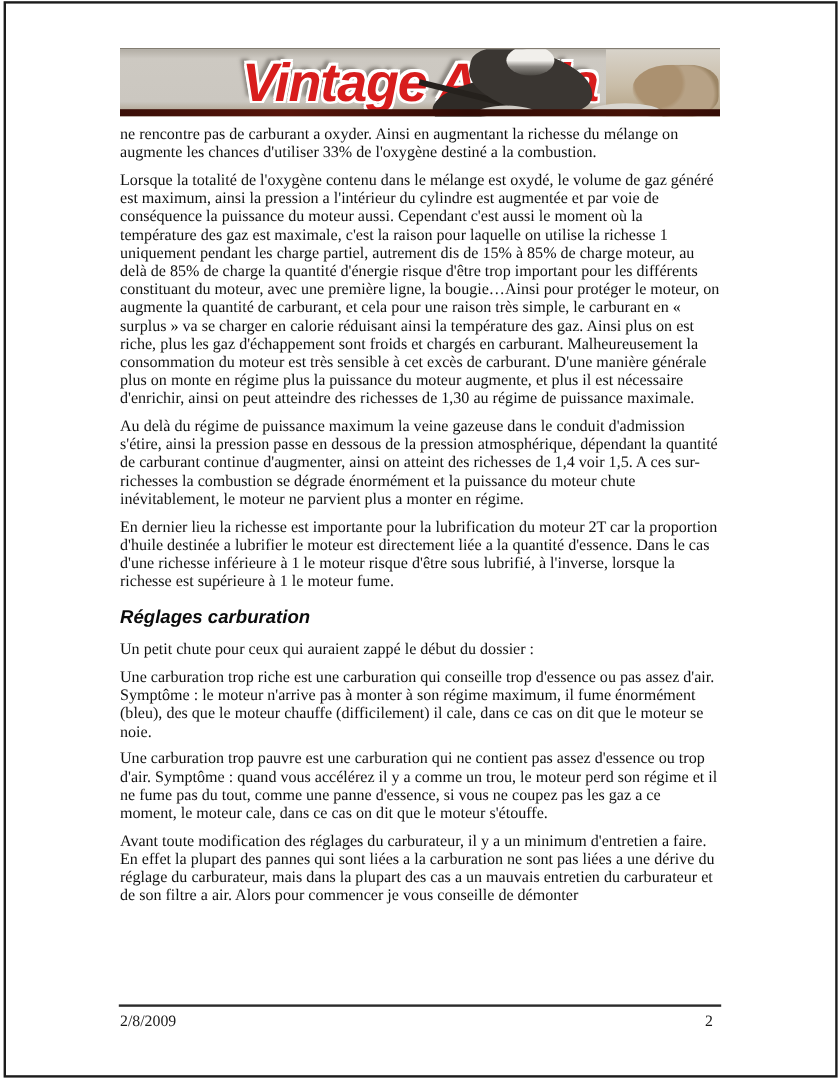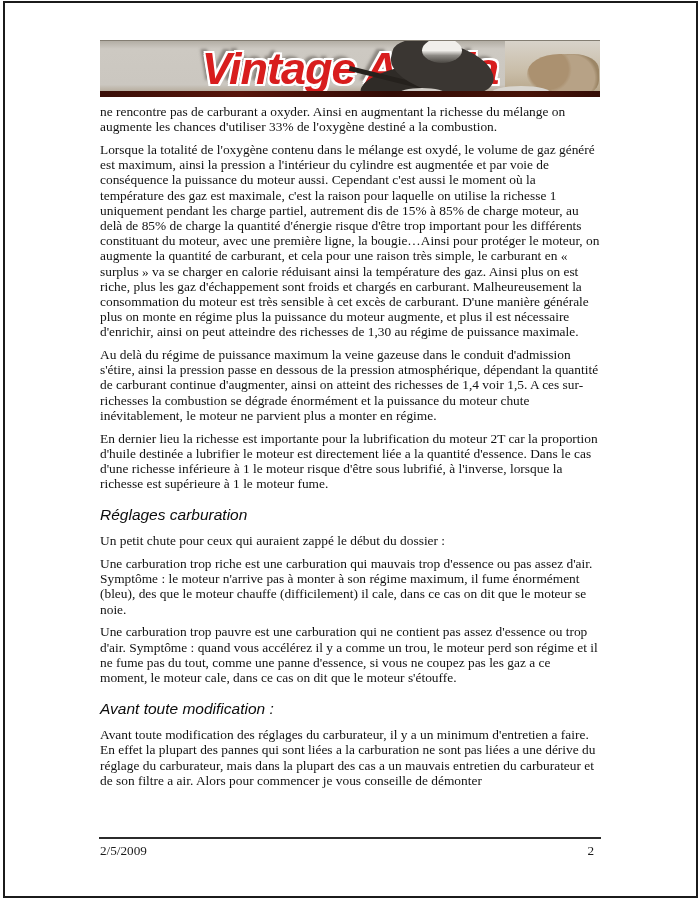--- a/index.html
+++ b/index.html
@@ -50,21 +50,21 @@
     background:linear-gradient(90deg,#3a0f08 0%,#58150b 28%,#range 0,#310b05 58%,#471308 85%,#350d06 100%); }
   .banner-strip{ background:linear-gradient(90deg,#3a0f08 0%,#58150b 28%,#310b05 58%,#471308 85%,#350d06 100%); }
 
   
   .content {
     position:absolute; left:100px; top:104px; width:501px;
     font-size:13.4px; line-height:15.2px; color:#121212;
   }
   .content p { margin:0 0 7.5px 0; }
   .content h2 {
-    font-family:"Liberation Sans", sans-serif; font-style:italic; font-weight:normal;
+    font-family:"Liberation Sans", sans-serif; font-style:italic; font-weight:bold;
     font-size:15.5px; line-height:18px; color:#0c0c0c; margin:15px 0 9px 0;
   }
 
   
   .footer-rule { position:absolute; left:99px; top:837px; width:502px; height:0; border-top:2px solid #2b2b2b; }
   .footer-row  {
     position:absolute; left:100px; top:843px; width:494px;
     display:flex; justify-content:space-between;
     font-size:13.2px; color:#1a1a1a;
   }
@@ -90,26 +90,25 @@
   </div>
 
   <div class="content">
     <p>ne rencontre pas de carburant a oxyder. Ainsi en augmentant la richesse du mélange on augmente les chances d'utiliser 33% de l'oxygène destiné a la combustion.</p>
     <p>Lorsque la totalité de l'oxygène contenu dans le mélange est oxydé, le volume de gaz généré est maximum, ainsi la pression a l'intérieur du cylindre est augmentée et par voie de conséquence la puissance du moteur aussi. Cependant c'est aussi le moment où la température des gaz est maximale, c'est la raison pour laquelle on utilise la richesse 1 uniquement pendant les charge partiel, autrement dis de 15% à 85% de charge moteur, au delà de 85% de charge la quantité d'énergie risque d'être trop important pour les différents constituant du moteur, avec une première ligne, la bougie…Ainsi pour protéger le moteur, on augmente la quantité de carburant, et cela pour une raison très simple, le carburant en « surplus » va se charger en calorie réduisant ainsi la température des gaz. Ainsi plus on est riche, plus les gaz d'échappement sont froids et chargés en carburant. Malheureusement la consommation du moteur est très sensible à cet excès de carburant. D'une manière générale plus on monte en régime plus la puissance du moteur augmente, et plus il est nécessaire d'enrichir, ainsi on peut atteindre des richesses de 1,30 au régime de puissance maximale.</p>
     <p>Au delà du régime de puissance maximum la veine gazeuse dans le conduit d'admission s'étire, ainsi la pression passe en dessous de la pression atmosphérique, dépendant la quantité de carburant continue d'augmenter, ainsi on atteint des richesses de 1,4 voir 1,5. A ces sur-richesses la combustion se dégrade énormément et la puissance du moteur chute inévitablement, le moteur ne parvient plus a monter en régime.</p>
     <p>En dernier lieu la richesse est importante pour la lubrification du moteur 2T car la proportion d'huile destinée a lubrifier le moteur est directement liée a la quantité d'essence. Dans le cas d'une richesse inférieure à 1 le moteur risque d'être sous lubrifié, à l'inverse, lorsque la richesse est supérieure à 1 le moteur fume.</p>
 
     <h2>Réglages carburation</h2>
     <p>Un petit chute pour ceux qui auraient zappé le début du dossier :</p>
-    <p>Une carburation trop riche est une carburation qui mauvais trop d'essence ou pas assez d'air. Symptôme : le moteur n'arrive pas à monter à son régime maximum, il fume énormément (bleu), des que le moteur chauffe (difficilement) il cale, dans ce cas on dit que le moteur se noie.</p>
+    <p>Une carburation trop riche est une carburation qui conseille trop d'essence ou pas assez d'air. Symptôme : le moteur n'arrive pas à monter à son régime maximum, il fume énormément (bleu), des que le moteur chauffe (difficilement) il cale, dans ce cas on dit que le moteur se noie.</p>
     <p>Une carburation trop pauvre est une carburation qui ne contient pas assez d'essence ou trop d'air. Symptôme : quand vous accélérez il y a comme un trou, le moteur perd son régime et il ne fume pas du tout, comme une panne d'essence, si vous ne coupez pas les gaz a ce moment, le moteur cale, dans ce cas on dit que le moteur s'étouffe.</p>
 
-    <h2>Avant toute modification :</h2>
     <p>Avant toute modification des réglages du carburateur, il y a un minimum d'entretien a faire. En effet la plupart des pannes qui sont liées a la carburation ne sont pas liées a une dérive du réglage du carburateur, mais dans la plupart des cas a un mauvais entretien du carburateur et de son filtre a air. Alors pour commencer je vous conseille de démonter</p>
   </div>
 
   <div class="footer-rule"></div>
   <div class="footer-row">
-    <span>2/5/2009</span>
+    <span>2/8/2009</span>
     <span>2</span>
   </div>
 
 </div>
 
 </body></html>

